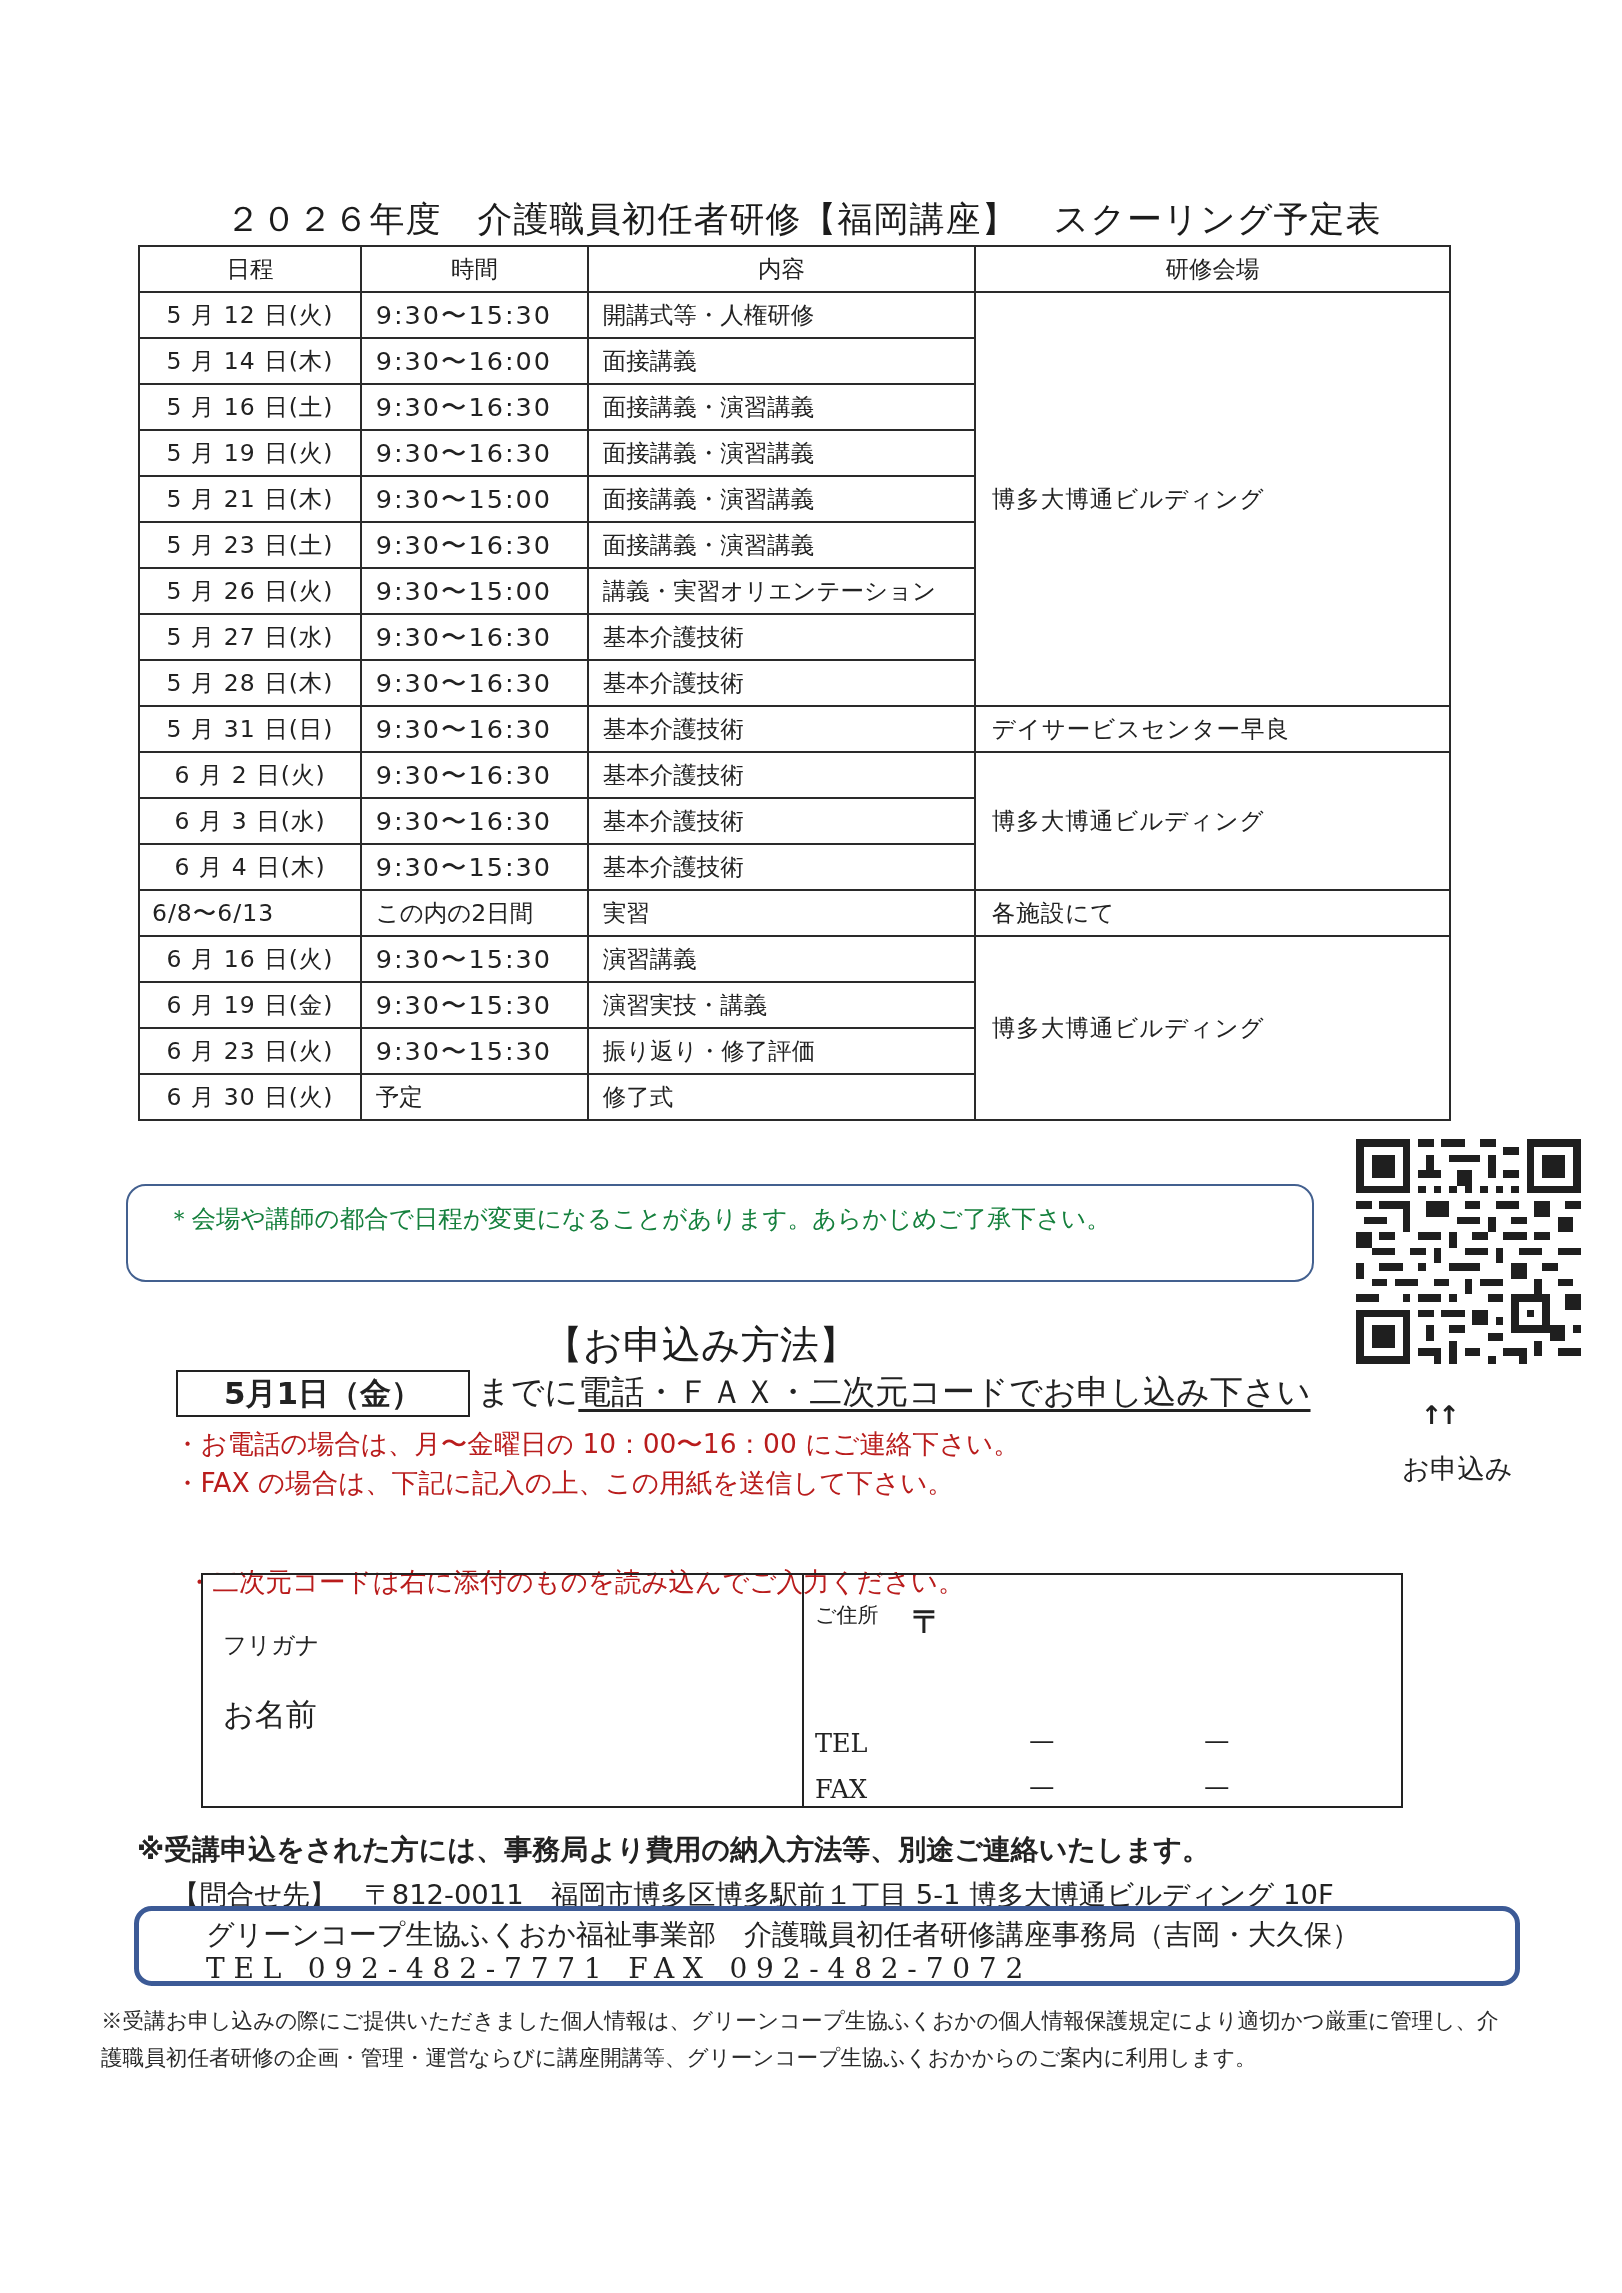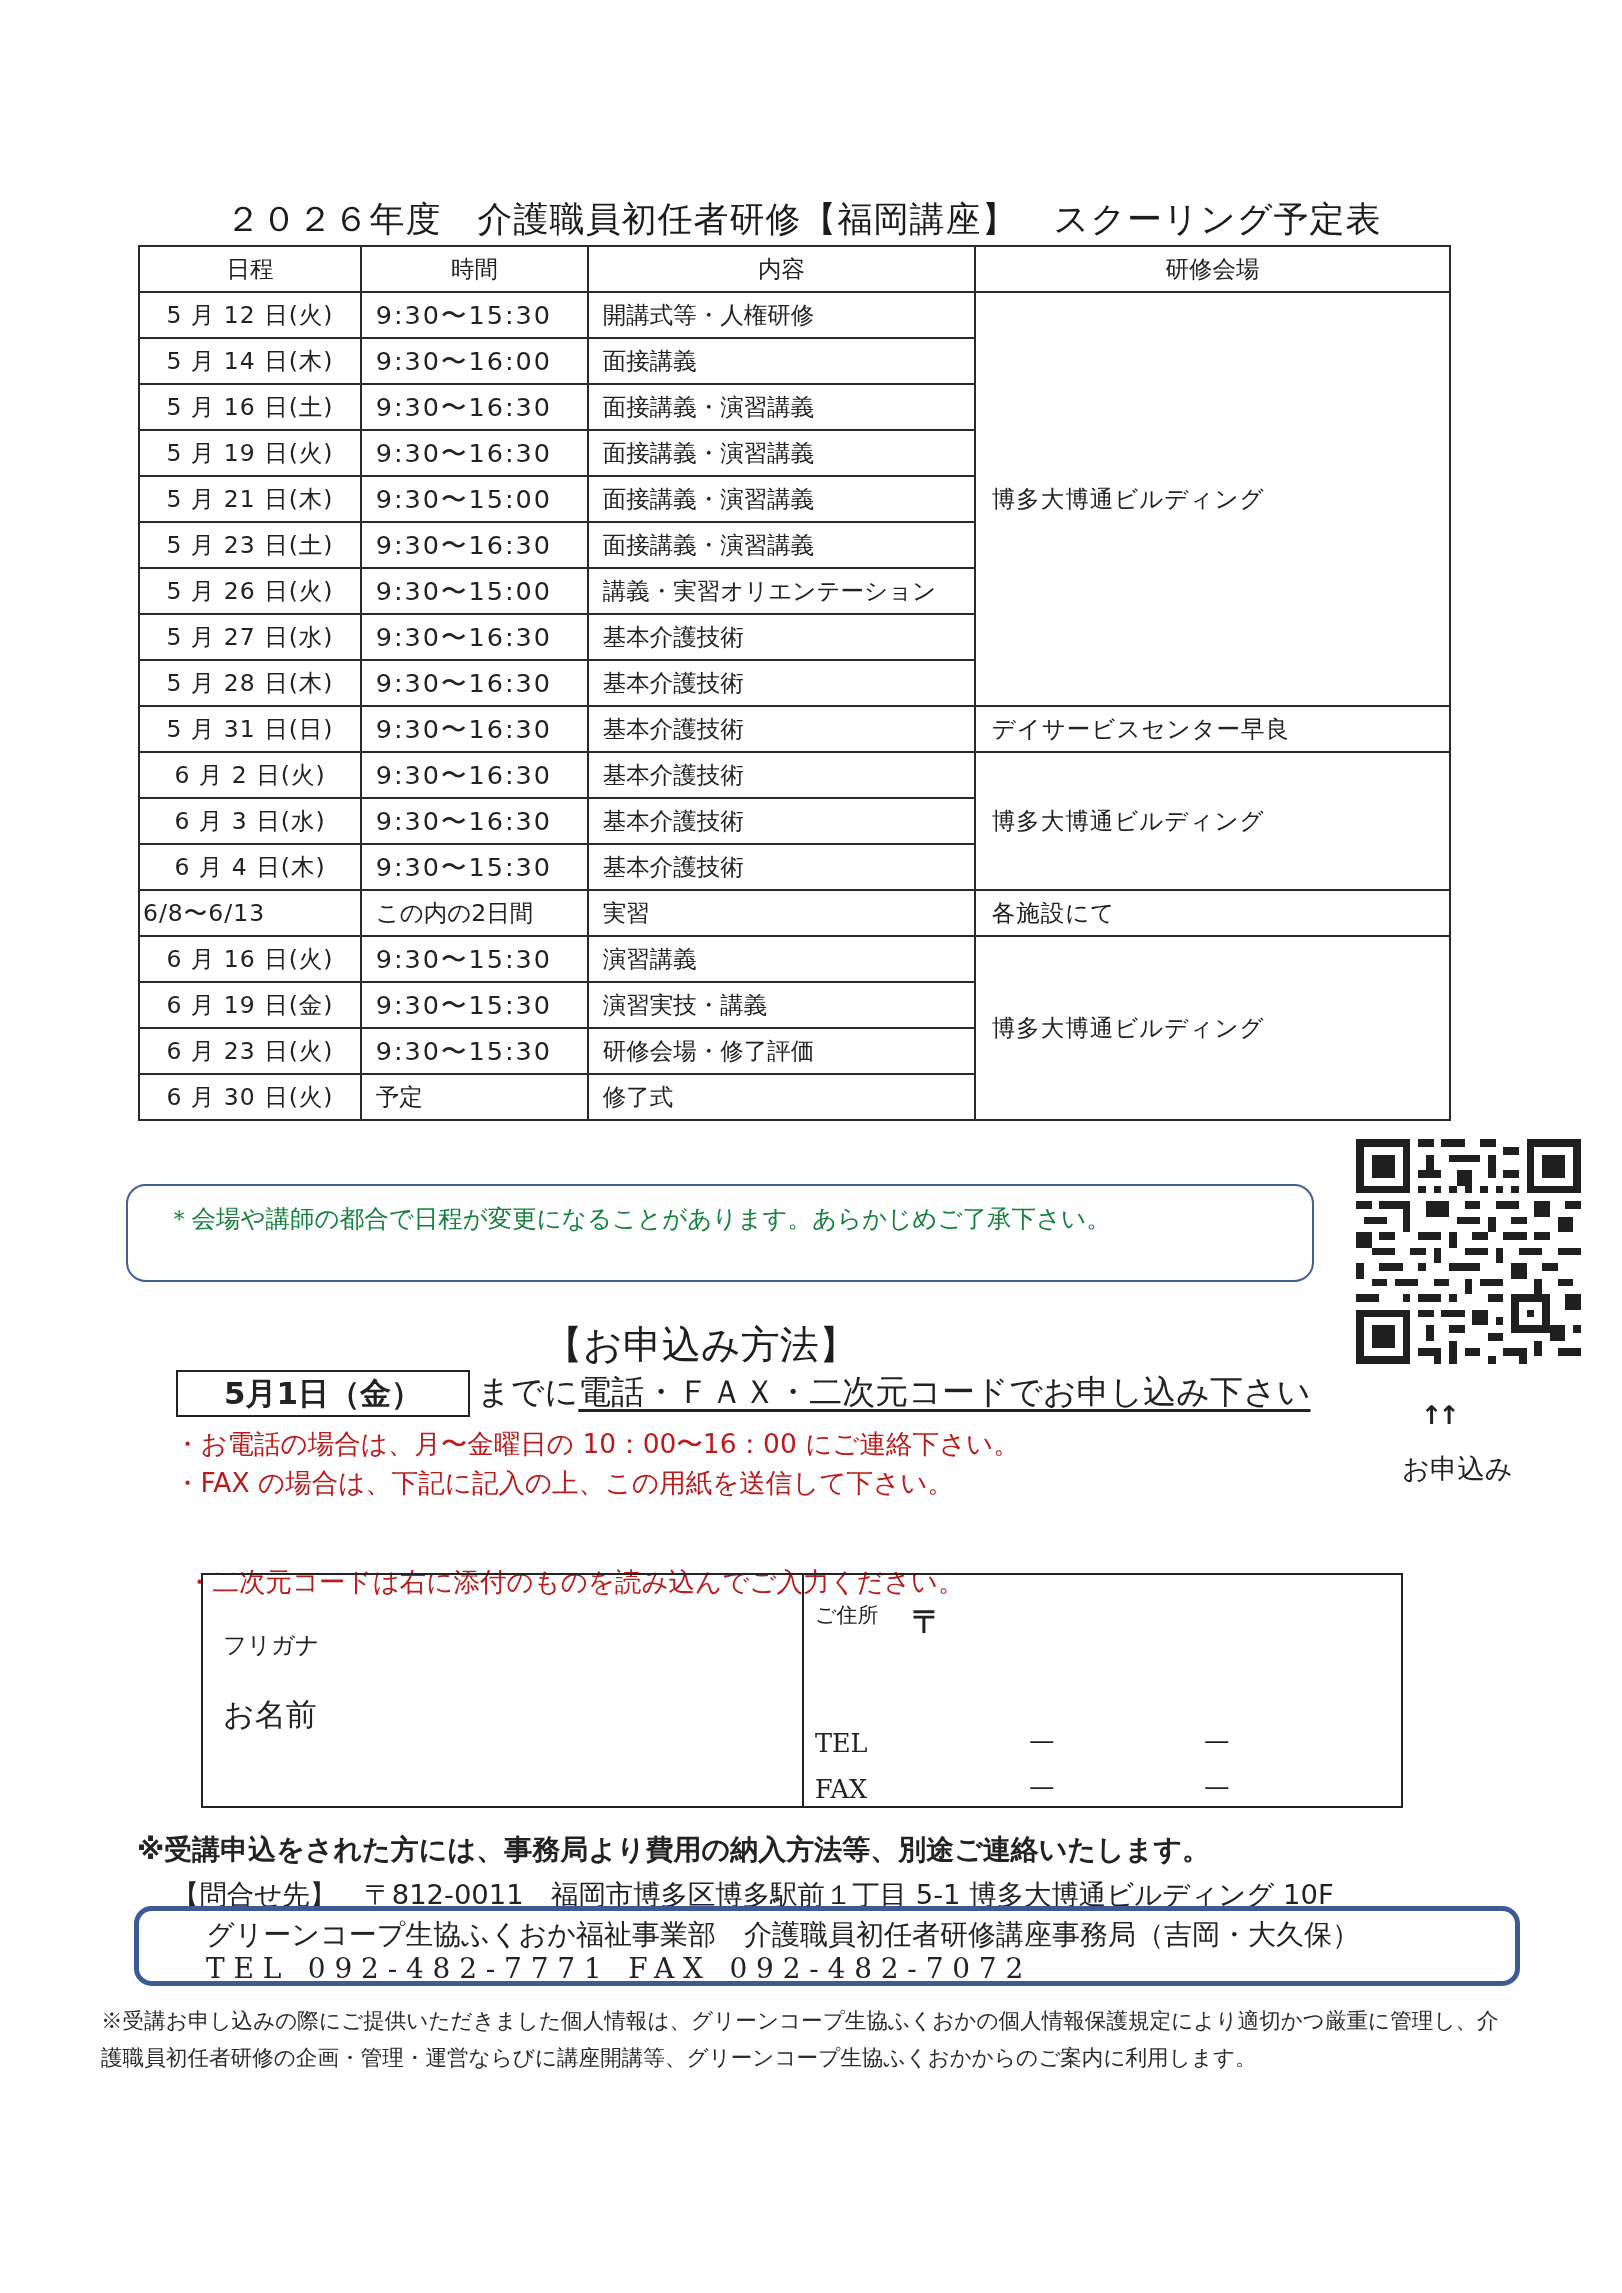--- a/index.html
+++ b/index.html
@@ -20,21 +20,21 @@
     left: 138px; top: 245px; width: 1312px;
     border-collapse: collapse; table-layout: fixed;
     border: 2.9px solid #2a2a2a;
   }
   #schedule th, #schedule td {
     border: 2px solid #2a2a2a; height: 44px; padding: 0;
     font-weight: normal; font-size: 23.5px; white-space: nowrap; overflow: hidden;
   }
   #schedule th { text-align: center; font-size: 23.5px; }
   #schedule td.date { text-align: center; letter-spacing: 1px; }
-  #schedule td.date.left { text-align: left; padding-left: 3px; }
+  #schedule td.date.left { text-align: left; padding-left: 12px; }
   #schedule td.time { padding-left: 13.7px; font-size: 25.5px; letter-spacing: 2px; }
   #schedule td.time.small { font-size: 23.5px; letter-spacing: 0; }
   #schedule td.content { padding-left: 13.7px; }
   #schedule td.venue { padding-left: 15.7px; font-size: 23.5px; letter-spacing: 1px; vertical-align: middle; }
   col.c1 { width: 222px; } col.c2 { width: 227px; } col.c3 { width: 387px; } col.c4 { width: 475px; }
 
   
   #notice {
     left: 126px; top: 1184px; width: 1188px; height: 98px;
     border: 2.9px solid #43608f; border-radius: 19.6px; box-sizing: border-box;
@@ -190,21 +190,21 @@
       <td class="venue" rowspan="4">博多大博通ビルディング</td>
     </tr>
     <tr>
       <td class="date">6 月 19 日(金)</td>
       <td class="time">9:30〜15:30</td>
       <td class="content">演習実技・講義</td>
     </tr>
     <tr>
       <td class="date">6 月 23 日(火)</td>
       <td class="time">9:30〜15:30</td>
-      <td class="content">研修会場・修了評価</td>
+      <td class="content">振り返り・修了評価</td>
     </tr>
     <tr>
       <td class="date">6 月 30 日(火)</td>
       <td class="time small">予定</td>
       <td class="content">修了式</td>
     </tr>
   </tbody>
 </table>
 
 <div id="notice" class="abs">

